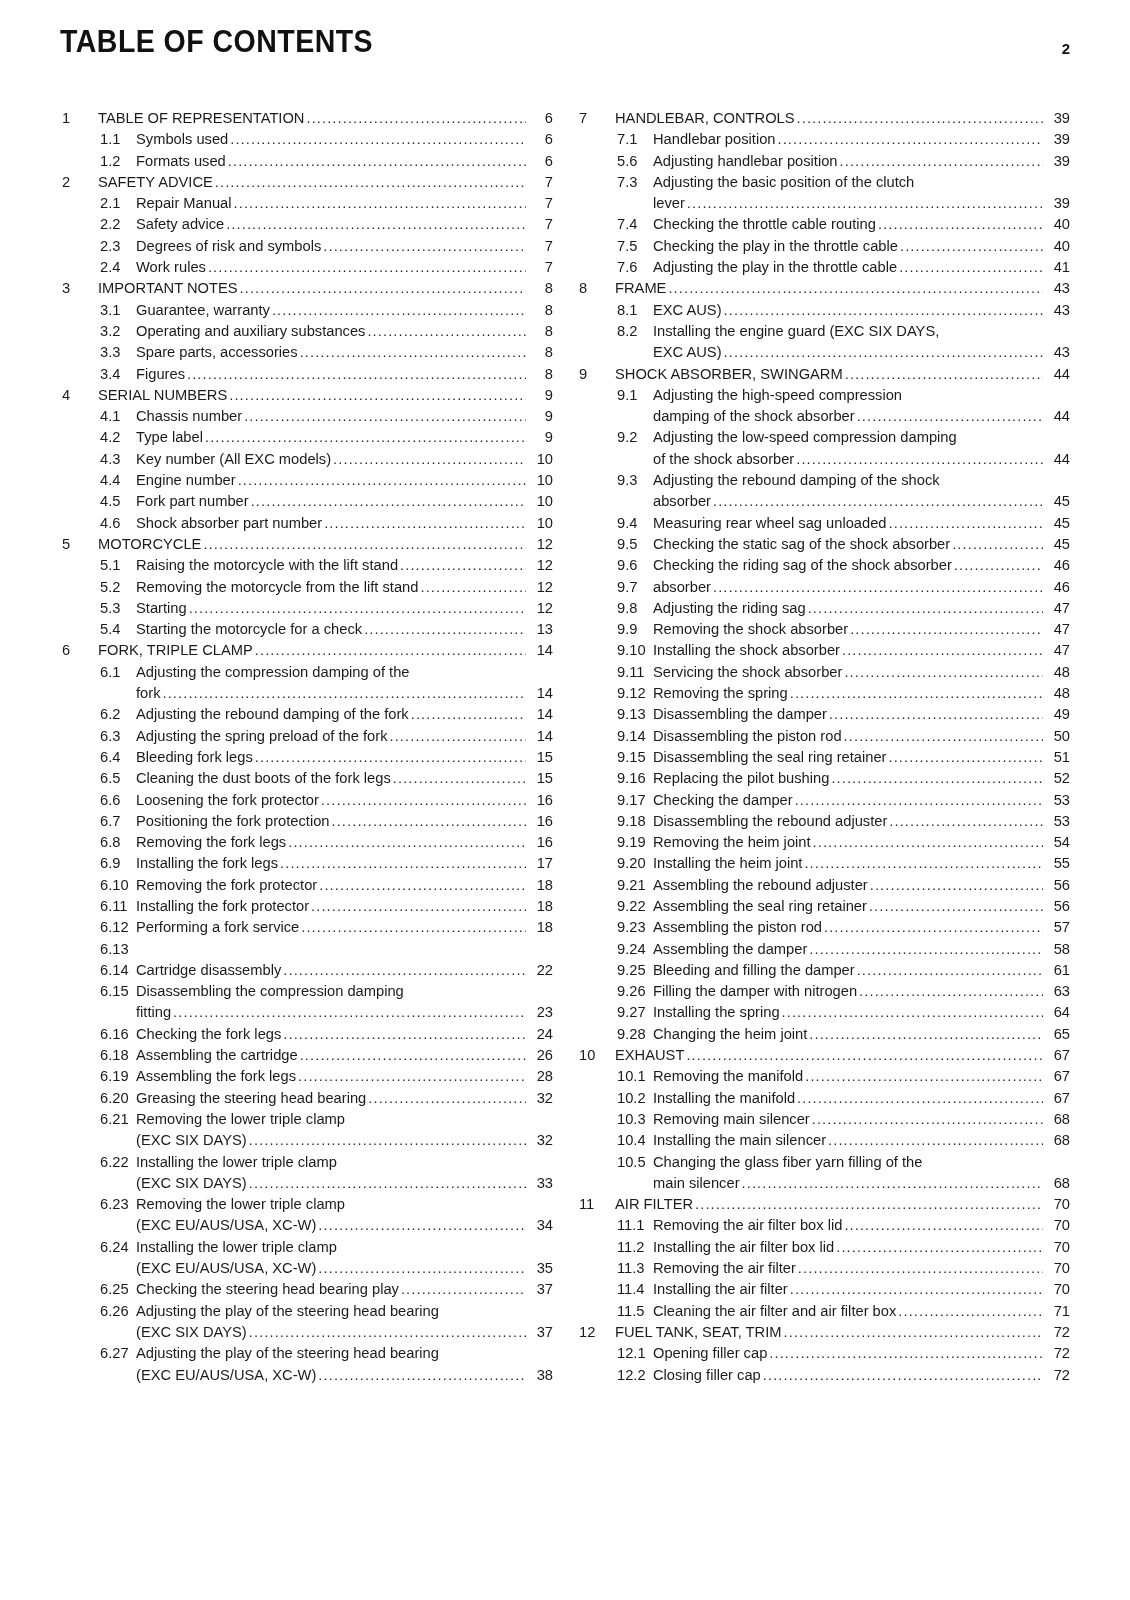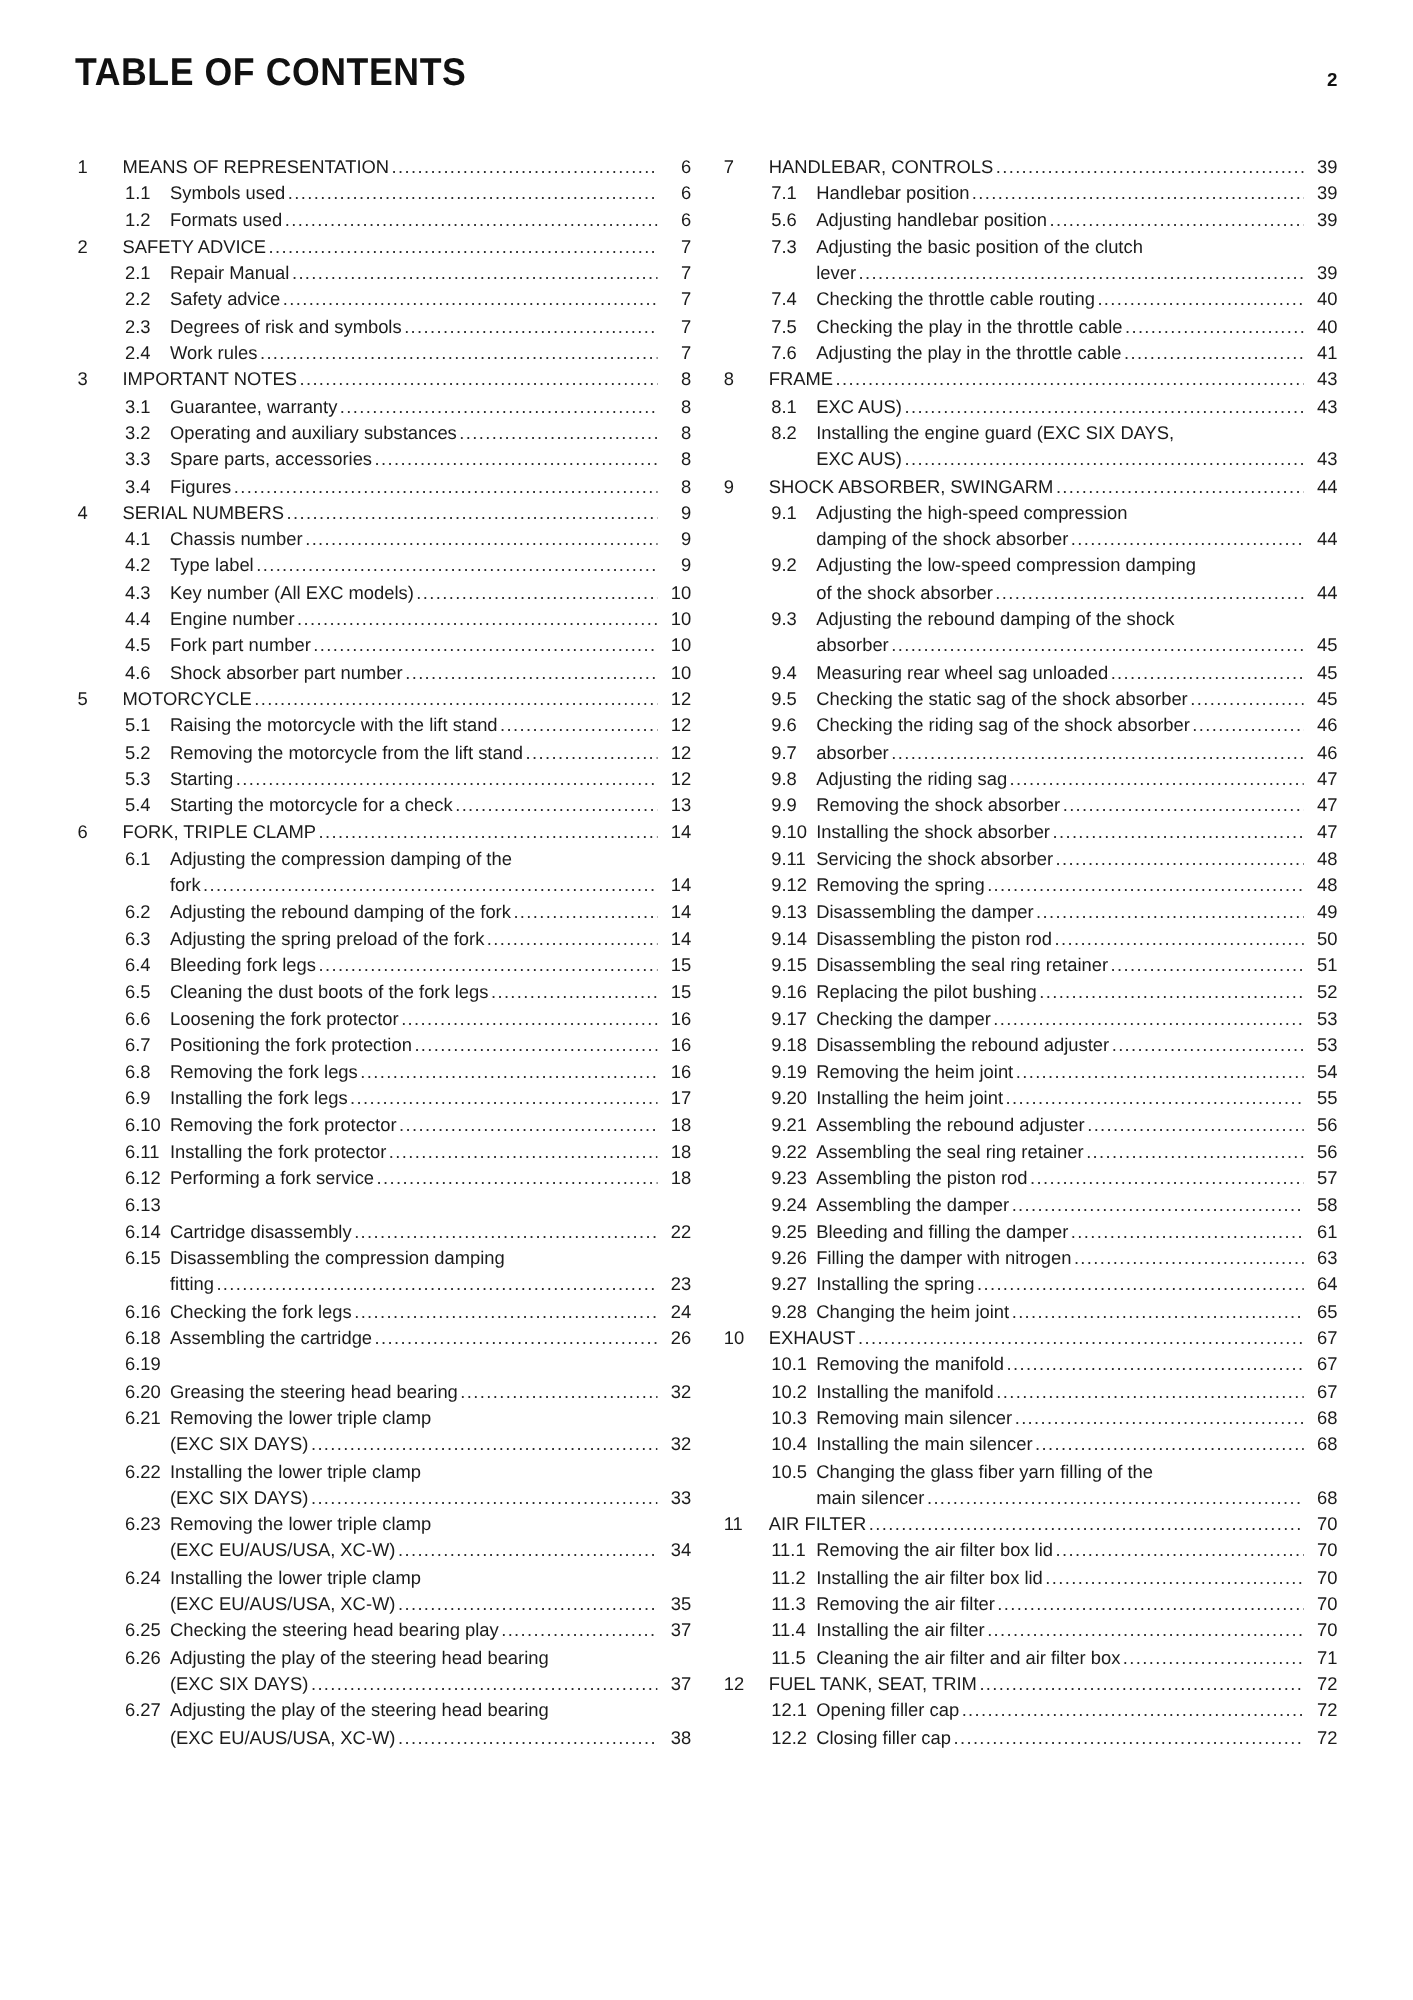--- a/index.html
+++ b/index.html
@@ -13,21 +13,21 @@
     font-family: "Liberation Sans", sans-serif;
     color: #1a1a1a;
     position: relative;
     overflow: hidden;
   }
   .page {
     position: relative;
     width: 1130px;
     height: 1552px;
     box-sizing: border-box;
-    padding: 40px 60px 0 60px;
+    padding: 24px 60px 0 60px;
   }
   .header {
     position: relative;
     height: 62px;
   }
   .page-title {
     font-size: 31px;
     font-weight: bold;
     letter-spacing: 0.5px;
     color: #111111;
@@ -123,21 +123,21 @@
     <h1 class="page-title">TABLE OF CONTENTS</h1>
     <div class="page-number">2</div>
   </div>
 
   <div class="columns">
     <div class="column" id="left-column">
         <div class="toc-entry">
           <div class="num-l1">1</div>
           <div class="entry-body">
             <div class="line">
-              <span class="label">MEANS OF REPRESENTATION</span>
+              <span class="label">TABLE OF REPRESENTATION</span>
               <span class="leader"></span>
               <span class="pg">6</span>
             </div>
           </div>
         </div>
         <div class="toc-entry">
           <div class="indent-l2"></div>
           <div class="num-l2">1.1</div>
           <div class="entry-body">
             <div class="line">
@@ -592,20 +592,27 @@
             <div class="line">
               <span class="label">Assembling the cartridge</span>
               <span class="leader"></span>
               <span class="pg">26</span>
             </div>
           </div>
         </div>
         <div class="toc-entry">
           <div class="indent-l2"></div>
           <div class="num-l2">6.19</div>
+          <div class="entry-body">
+            <div class="line">
+              <span class="label">Assembling the fork legs</span>
+              <span class="leader"></span>
+              <span class="pg">28</span>
+            </div>
+          </div>
         </div>
         <div class="toc-entry">
           <div class="indent-l2"></div>
           <div class="num-l2">6.20</div>
           <div class="entry-body">
             <div class="line">
               <span class="label">Greasing the steering head bearing</span>
               <span class="leader"></span>
               <span class="pg">32</span>
             </div>

